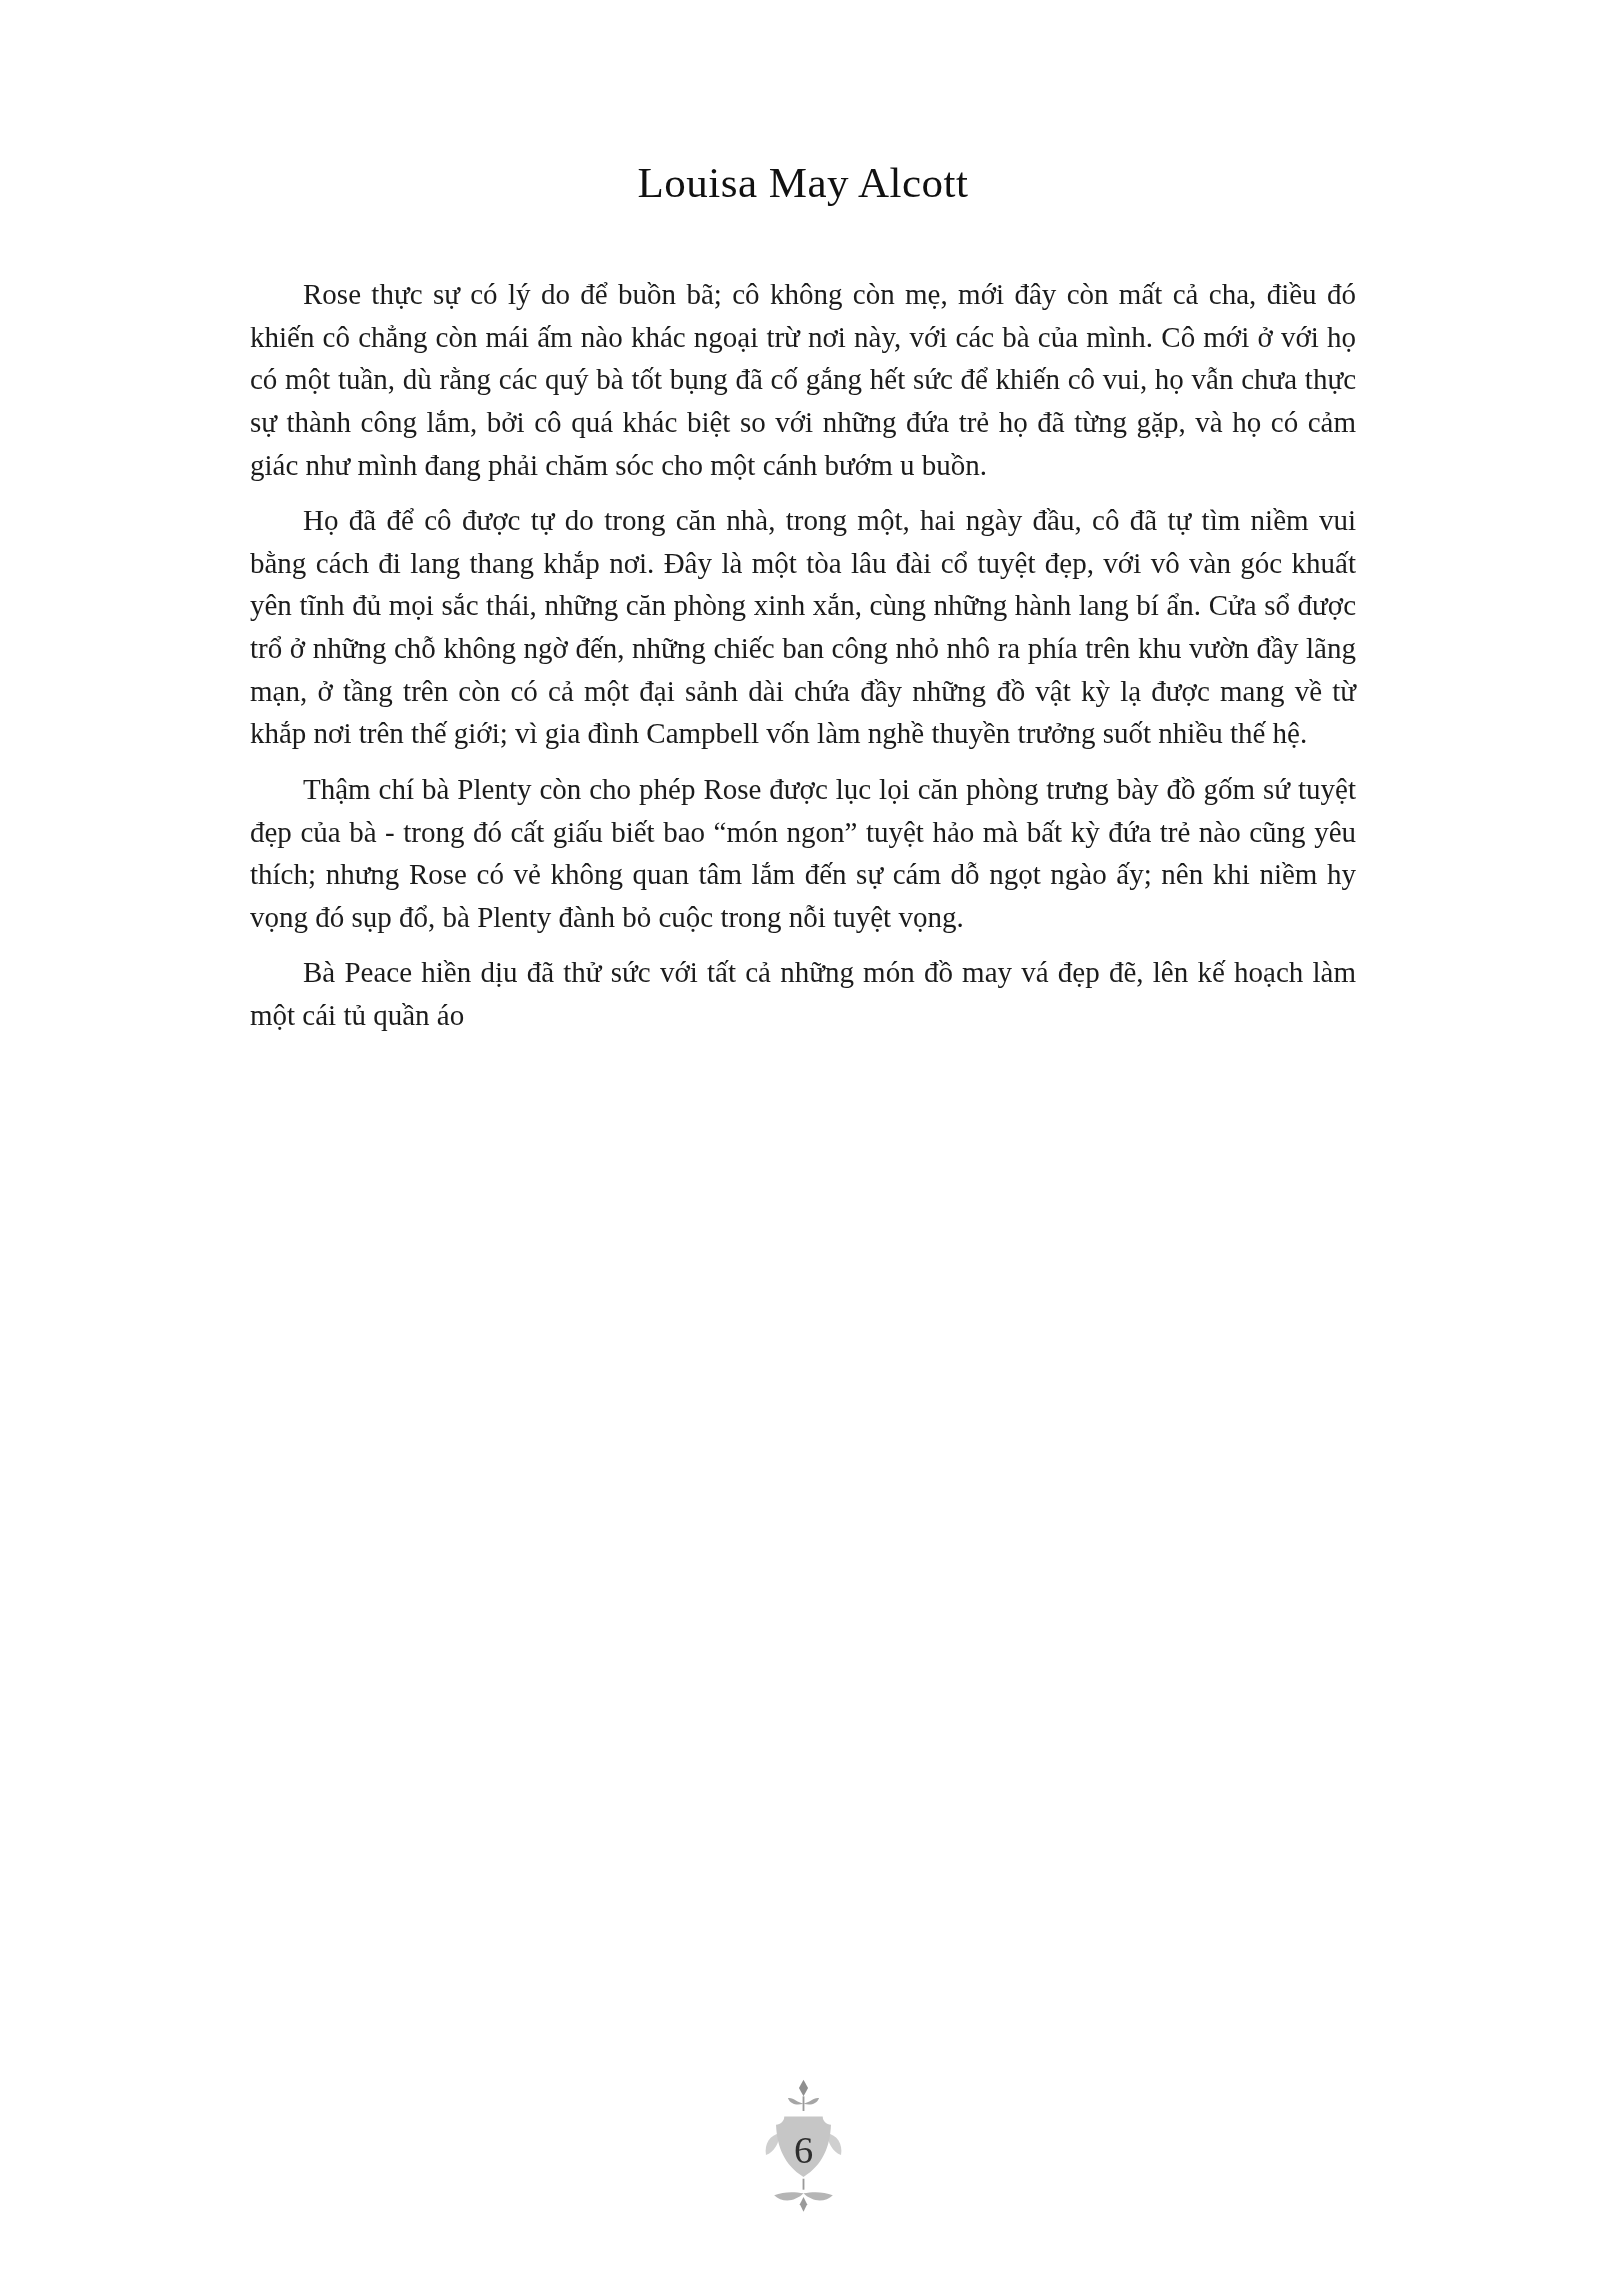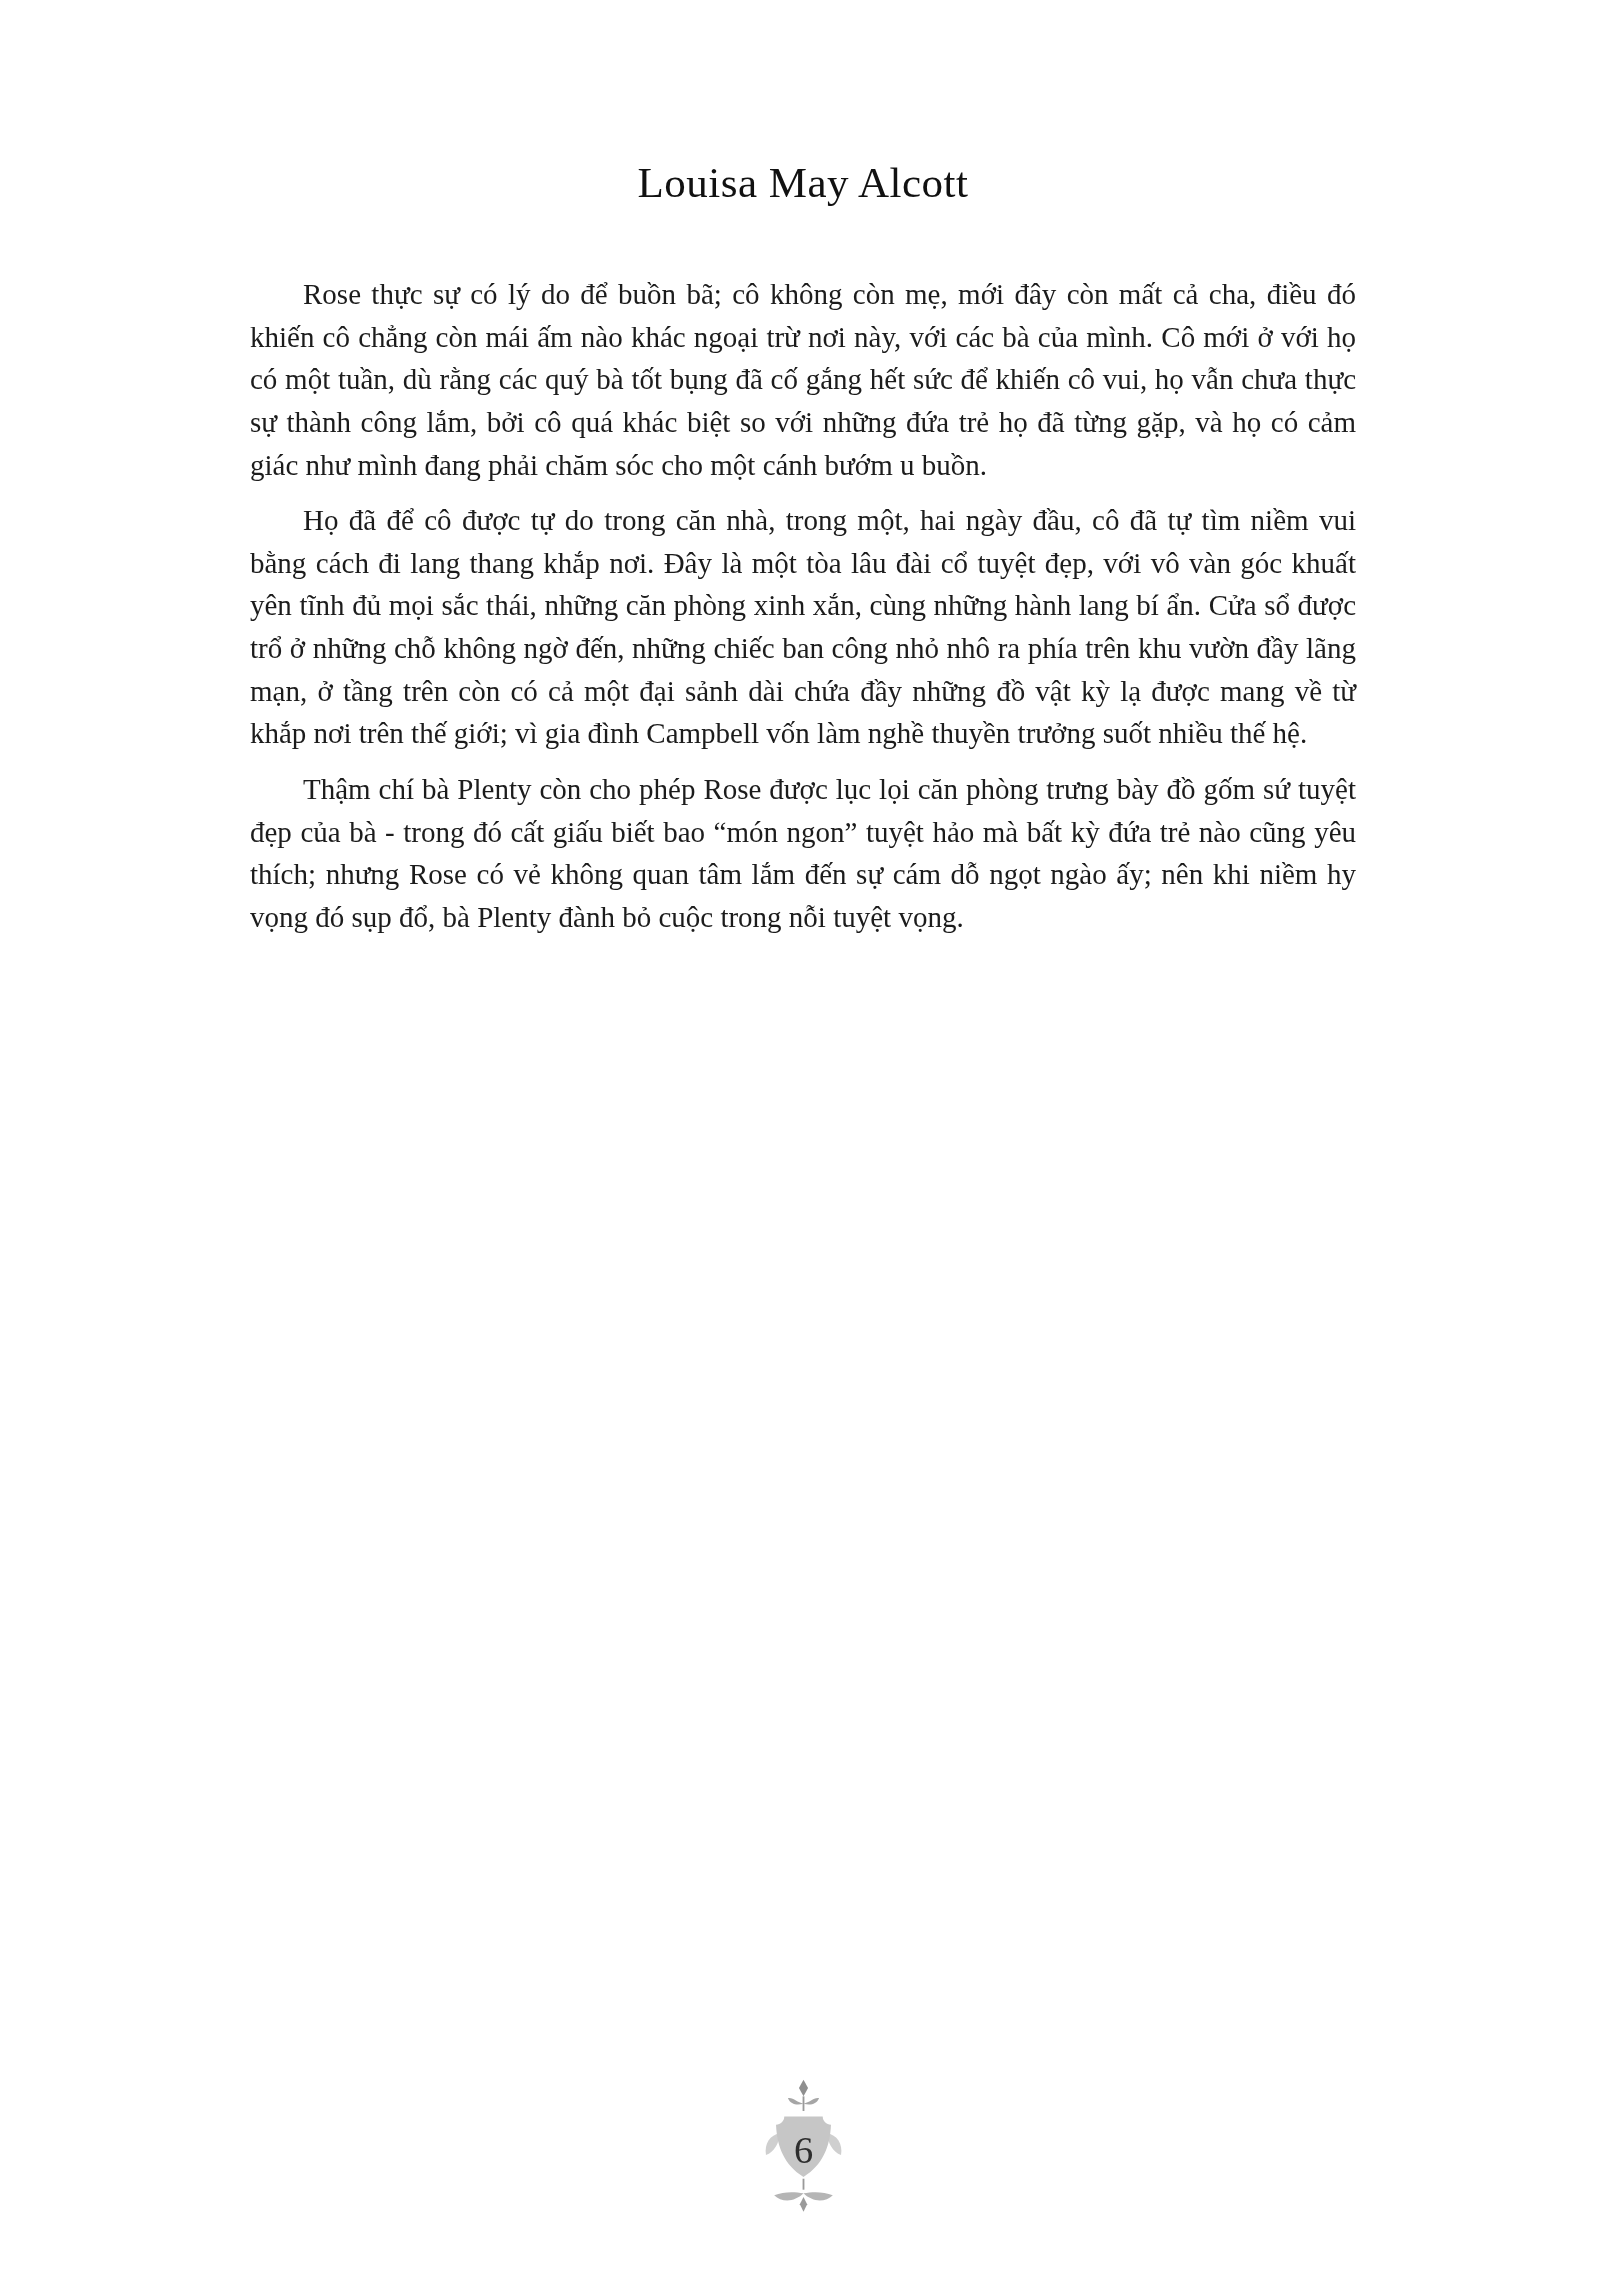--- a/index.html
+++ b/index.html
@@ -52,20 +52,21 @@
 <body>
 
 <div class="page">
 
   <div class="header">Louisa May Alcott</div>
 
   <div class="content">
     <p>Rose thực sự có lý do để buồn bã; cô không còn mẹ, mới đây còn mất cả cha, điều đó khiến cô chẳng còn mái ấm nào khác ngoại trừ nơi này, với các bà của mình. Cô mới ở với họ có một tuần, dù rằng các quý bà tốt bụng đã cố gắng hết sức để khiến cô vui, họ vẫn chưa thực sự thành công lắm, bởi cô quá khác biệt so với những đứa trẻ họ đã từng gặp, và họ có cảm giác như mình đang phải chăm sóc cho một cánh bướm u buồn.</p>
     <p>Họ đã để cô được tự do trong căn nhà, trong một, hai ngày đầu, cô đã tự tìm niềm vui bằng cách đi lang thang khắp nơi. Đây là một tòa lâu đài cổ tuyệt đẹp, với vô vàn góc khuất yên tĩnh đủ mọi sắc thái, những căn phòng xinh xắn, cùng những hành lang bí ẩn. Cửa sổ được trổ ở những chỗ không ngờ đến, những chiếc ban công nhỏ nhô ra phía trên khu vườn đầy lãng mạn, ở tầng trên còn có cả một đại sảnh dài chứa đầy những đồ vật kỳ lạ được mang về từ khắp nơi trên thế giới; vì gia đình Campbell vốn làm nghề thuyền trưởng suốt nhiều thế hệ.</p>
     <p>Thậm chí bà Plenty còn cho phép Rose được lục lọi căn phòng trưng bày đồ gốm sứ tuyệt đẹp của bà - trong đó cất giấu biết bao “món ngon” tuyệt hảo mà bất kỳ đứa trẻ nào cũng yêu thích; nhưng Rose có vẻ không quan tâm lắm đến sự cám dỗ ngọt ngào ấy; nên khi niềm hy vọng đó sụp đổ, bà Plenty đành bỏ cuộc trong nỗi tuyệt vọng.</p>
+    <p>Bà Peace hiền dịu đã thử sức với tất cả những món đồ may vá đẹp đẽ, lên kế hoạch làm một cái tủ quần áo</p>
   </div>
 
   <div class="footer">
     <svg width="119" height="156" viewBox="0 0 130 170" aria-hidden="true">
 
       <path d="M65 22 v16" stroke="#9a9a9a" stroke-width="2" fill="none"></path>
       <path d="M65 4 l5 9 -5 9 -5 -9 z" fill="#8f8f8f"></path>
       <path d="M65 30 c-7 -1 -11 -7 -17 -6 3 7 10 8 17 6 z" fill="#a6a6a6"></path>
       <path d="M65 30 c7 -1 11 -7 17 -6 -3 7 -10 8 -17 6 z" fill="#a6a6a6"></path>
 

